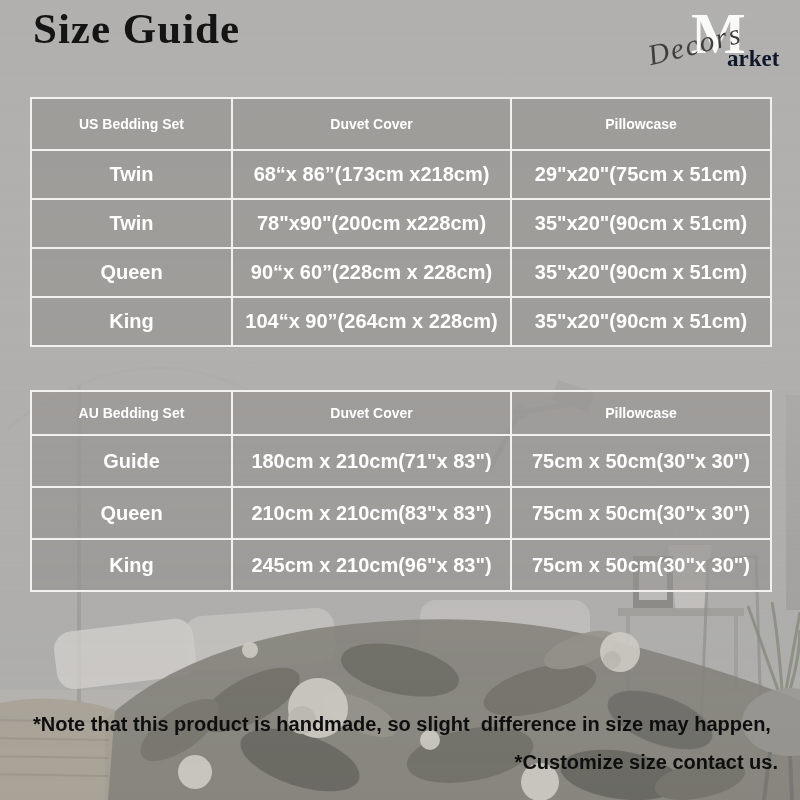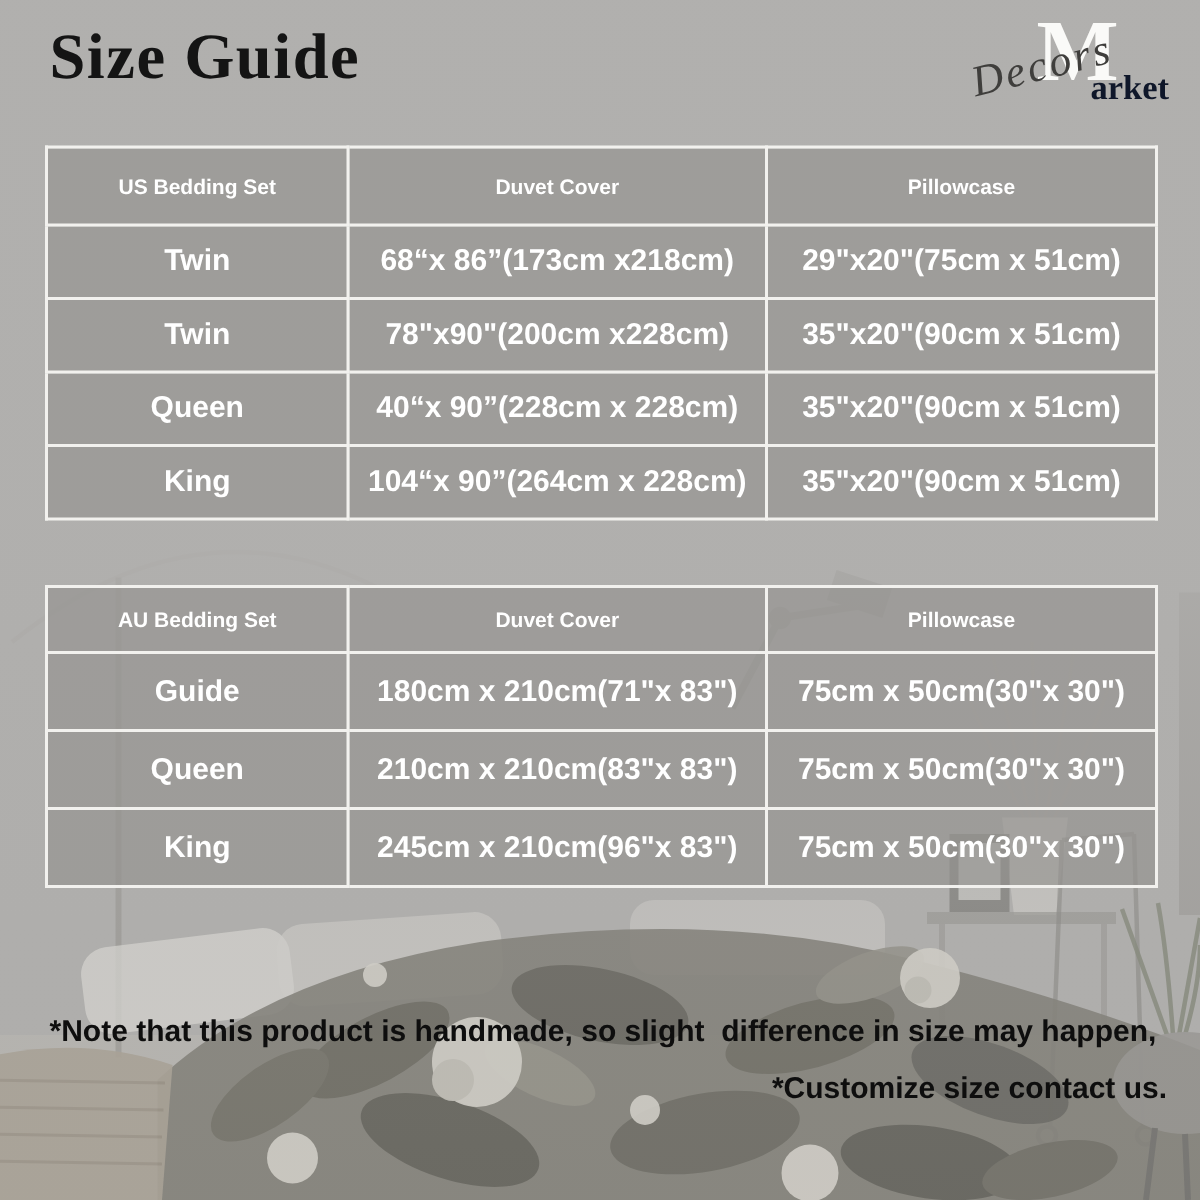--- a/index.html
+++ b/index.html
@@ -4,21 +4,21 @@
 <style>
   html,body{margin:0;padding:0;}
   body{
     width:800px;height:800px;position:relative;overflow:hidden;
     background:#b0afad;
     font-family:"Liberation Sans",sans-serif;
   }
   .bg{position:absolute;left:0;top:0;width:800px;height:800px;}
 
   .title{
-    position:absolute;left:33px;top:14px;margin:0;
+    position:absolute;left:33px;top:4px;margin:0;
     font-family:"Liberation Serif",serif;font-weight:bold;
     font-size:43px;letter-spacing:1px;color:#141414;
   }
 
   .logo{position:absolute;right:15px;top:10px;width:150px;height:78px;}
   .logo-m{
     position:absolute;left:56px;top:-10px;
     font-family:"Liberation Serif",serif;font-weight:bold;
     font-size:58px;color:#fafaf8;
   }
@@ -51,21 +51,21 @@
   .t1 thead tr{height:52px;}
   .t1 tbody tr{height:49px;margin-left:40px;}
   .t2 thead tr{height:44px;}
   .t2 tbody tr{height:52px;}
   col.c1{width:201px;} col.c2{width:279px;} col.c3{width:260px;}
 
   .notes{
     position:absolute;left:33px;top:677px;width:745px;
     color:#0e0e0e;font-weight:700;font-size:20px;line-height:23px;
   }
-  .note-line{white-space:pre;}
+  .note-line{white-space:pre;margin-top:36px;}
   .note-2{margin-top:15px;text-align:right;}
 </style>
 </head>
 <body>
 
 <svg class="bg" viewBox="0 0 800 800" aria-hidden="true">
   <defs>
     <linearGradient id="fade" x1="0" y1="0" x2="0" y2="1">
       <stop offset="0" stop-color="#b1b0ae" stop-opacity="0.95"></stop>
       <stop offset="0.42" stop-color="#b1b0ae" stop-opacity="0.85"></stop>
@@ -196,21 +196,21 @@
       <td>68“x 86”(173cm x218cm)</td>
       <td>29"x20"(75cm x 51cm)</td>
     </tr>
     <tr>
       <td>Twin</td>
       <td>78"x90"(200cm x228cm)</td>
       <td>35"x20"(90cm x 51cm)</td>
     </tr>
     <tr>
       <td>Queen</td>
-      <td>40“x 90”(228cm x 228cm)</td>
+      <td>90“x 60”(228cm x 228cm)</td>
       <td>35"x20"(90cm x 51cm)</td>
     </tr>
     <tr>
       <td>King</td>
       <td>104“x 90”(264cm x 228cm)</td>
       <td>35"x20"(90cm x 51cm)</td>
     </tr>
   </tbody>
 </table>
 

